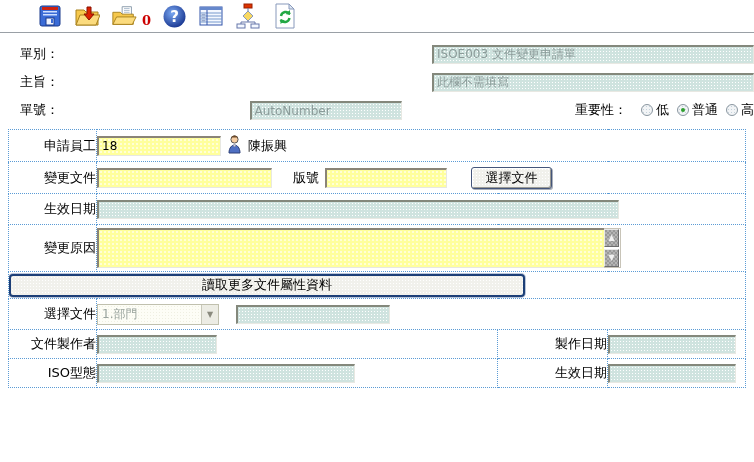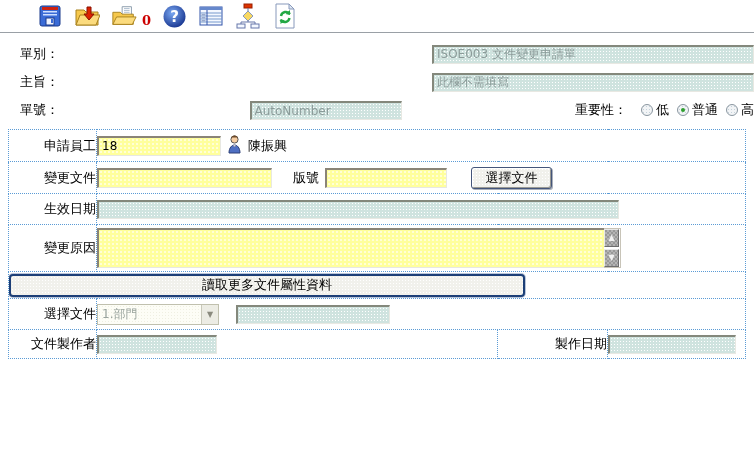--- a/index.html
+++ b/index.html
@@ -282,17 +282,27 @@
       <td class="lbl">文件製作者</td>
       <td class="cnt">
         <input class="input-dis wb120" readonly="" value="" style="">
       </td>
       <td class="lbl">製作日期</td>
       <td class="cnt4">
         <input class="input-dis wd128" readonly="" value="" style="">
       </td>
     </tr>
 
+    <tr class="h29">
+      <td class="lbl">ISO型態</td>
+      <td class="cnt">
+        <input class="input-dis wb258" readonly="" value="" style="">
+      </td>
+      <td class="lbl">生效日期</td>
+      <td class="cnt4">
+        <input class="input-dis wd128" readonly="" value="" style="">
+      </td>
+    </tr>
 
   </tbody>
     </table>
 
 </div>
 
 </body></html>

